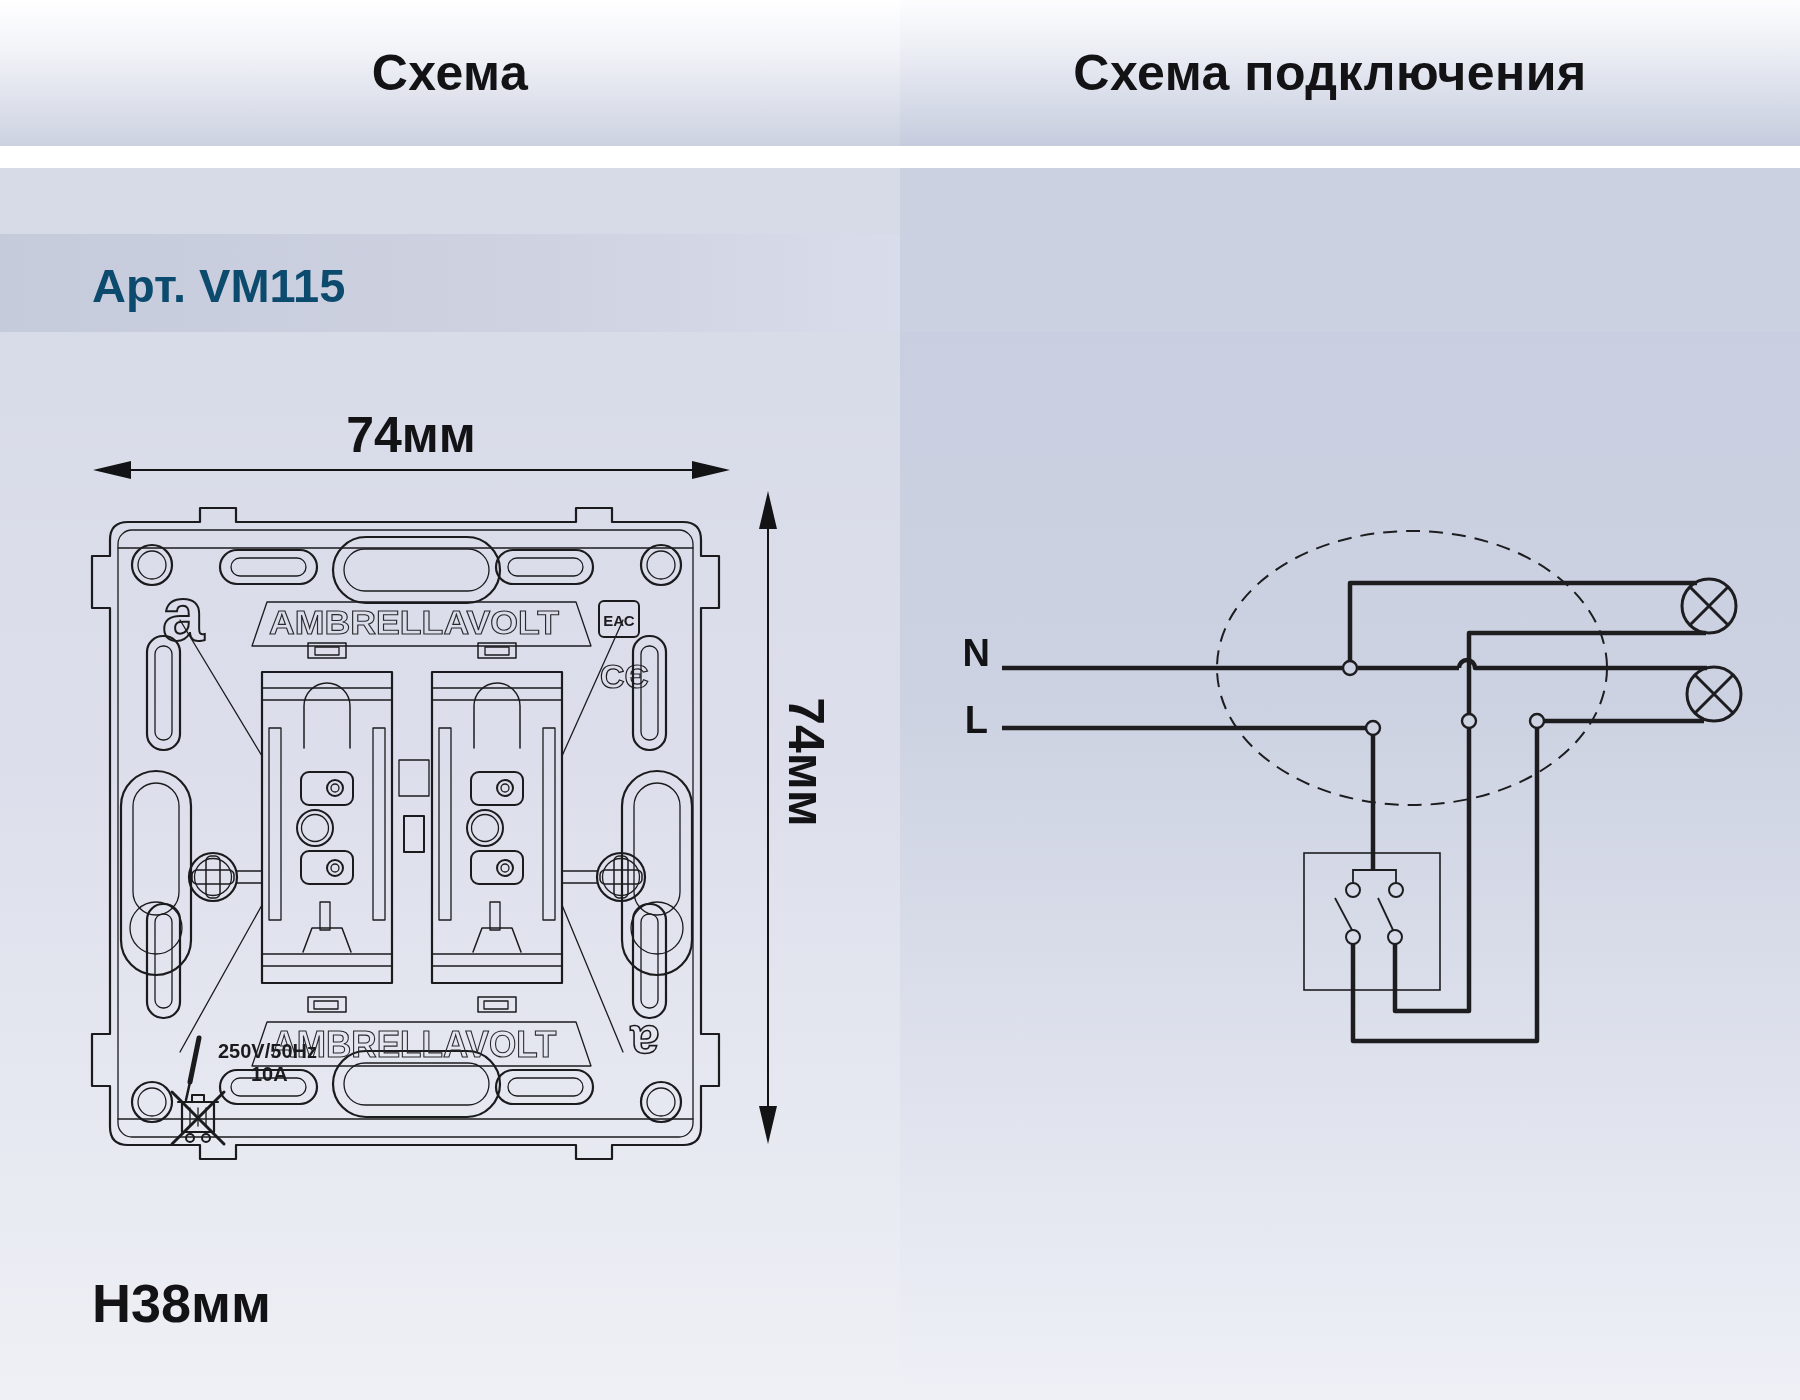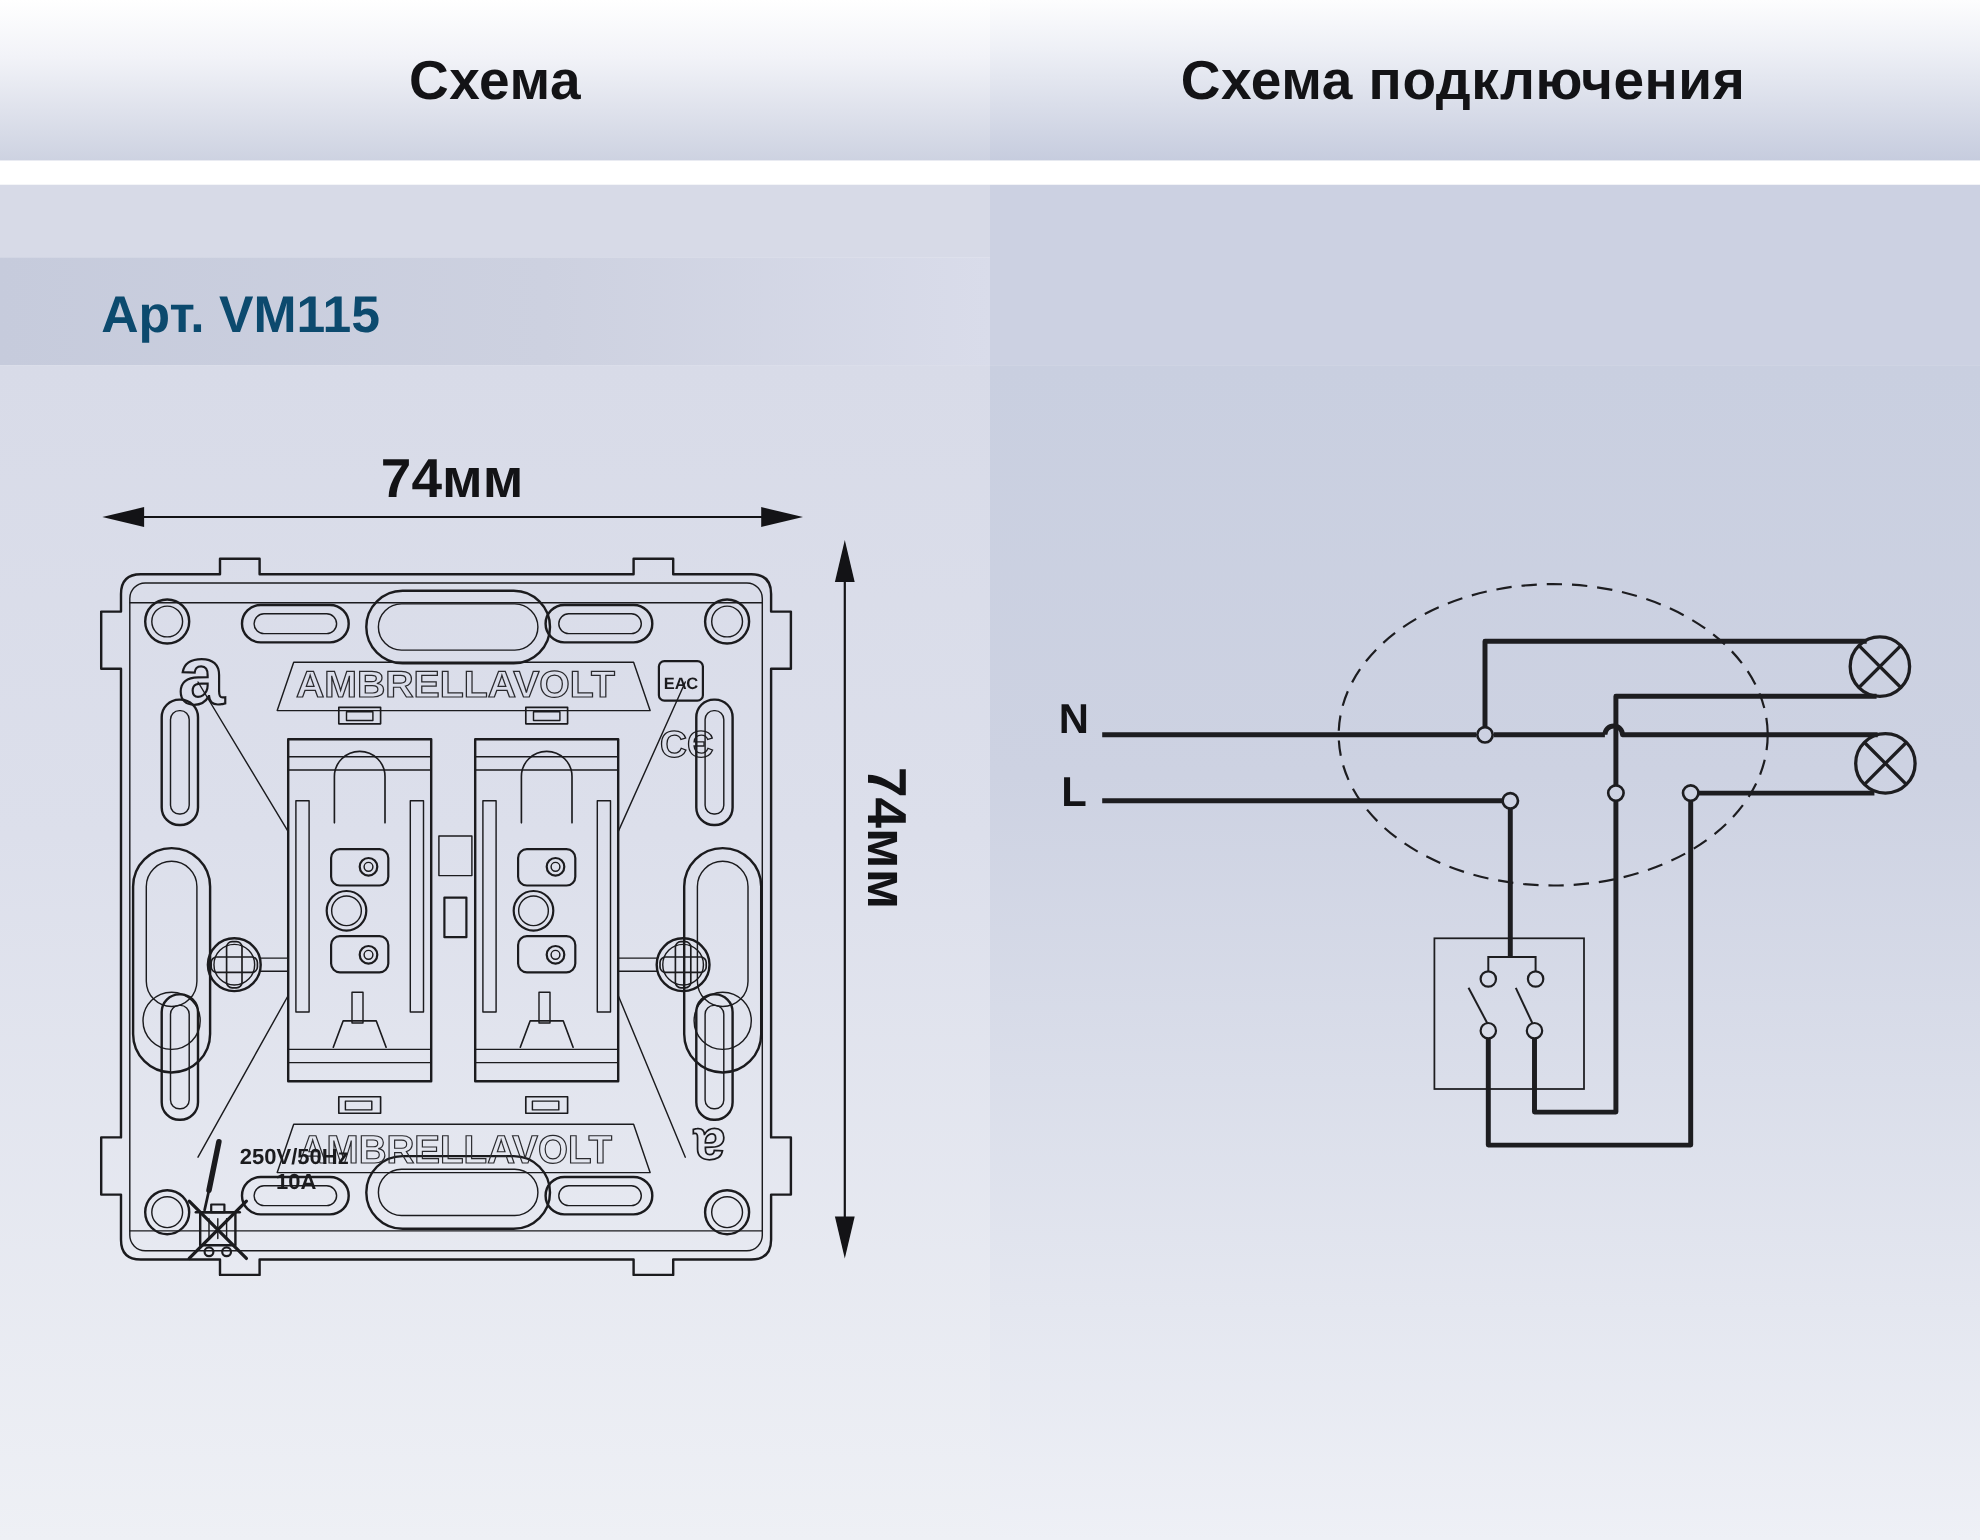--- a/index.html
+++ b/index.html
@@ -51,20 +51,21 @@
   <div class="white-strip"></div>
   <div class="band l-sub"></div>
   <div class="band r r-sub"></div>
   <div class="band l-art"></div>
   <div class="band l-main"></div>
   <div class="band r r-main"></div>
 
   <div class="header left">Схема</div>
   <div class="header right">Схема подключения</div>
   <div class="article">Арт. VM115</div>
+  <div class="hlabel">H38мм</div>
 
   <svg class="lsvg" viewBox="0 0 900 1400">
 
     <g>
       <line class="dim" x1="114" y1="470" x2="709" y2="470"></line>
       <polygon class="dimfill" points="93,470 131,461 131,479"></polygon>
       <polygon class="dimfill" points="730,470 692,461 692,479"></polygon>
       <text class="dimtext" x="411" y="452" text-anchor="middle">74мм</text>
     </g>
 

